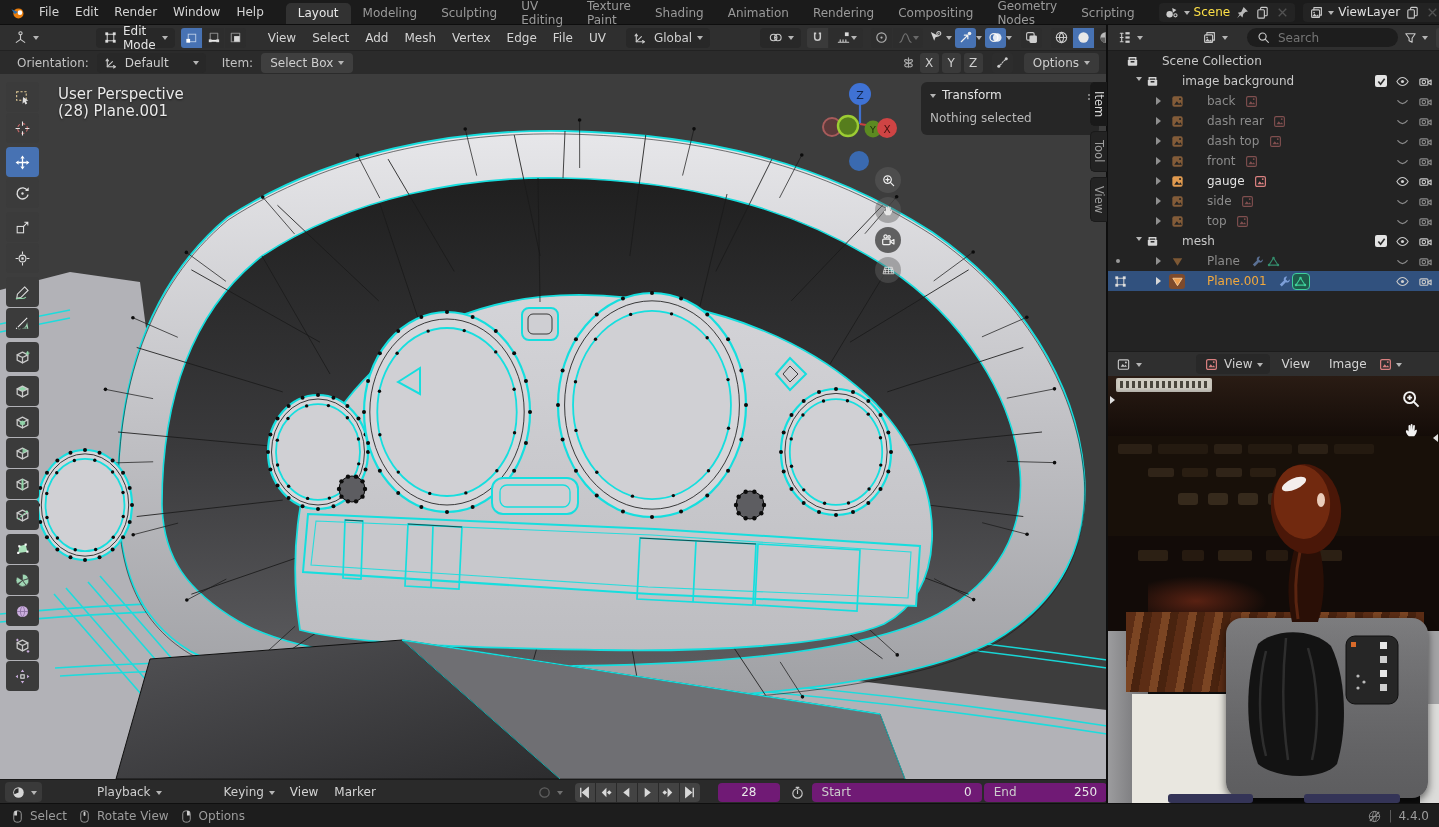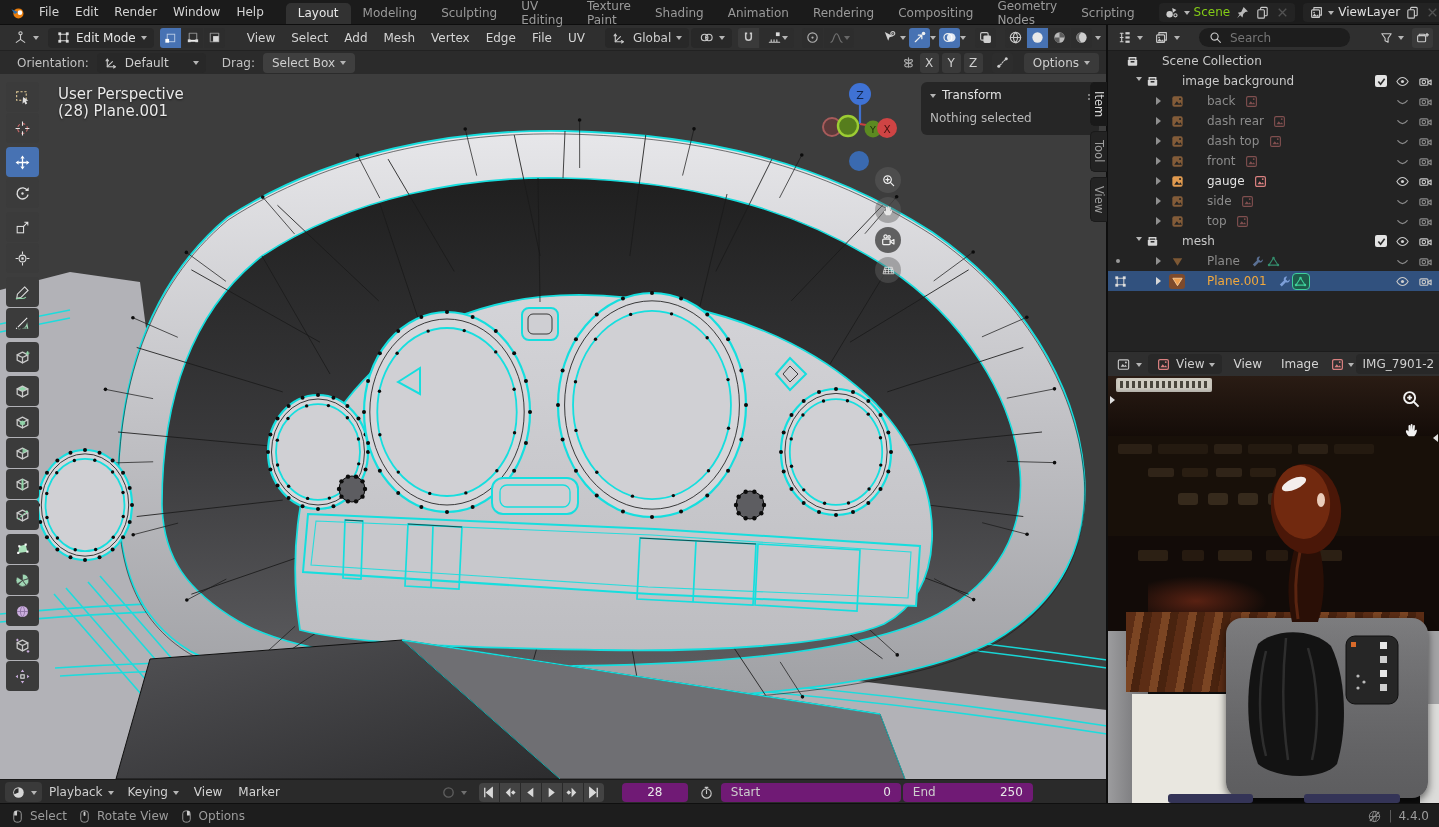--- a/index.html
+++ b/index.html
@@ -2,21 +2,21 @@
 <html><head>
 <meta charset="utf-8">
 <style>
   html,body{margin:0;padding:0;background:#000;}
   #app{position:relative;width:1439px;height:827px;background:#1c1c1c;overflow:hidden;
        font-family:"DejaVu Sans","Liberation Sans",sans-serif;font-size:12px;color:#cfcfcf;}
   .abs{position:absolute;}
   
   .row{display:flex;align-items:center;}
   .menu{padding:0 8px;color:#d4d4d4;cursor:default;}
-  .dd{display:flex;align-items:center;gap:5px;background:#282828;border-radius:4px;height:20px;padding:0 7px;}
+  .dd{display:flex;align-items:center;gap:5px;background:#282828;border-radius:4px;height:20px;padding:0 7px;margin-left:48px;}
   .btn{display:flex;align-items:center;gap:5px;background:#3f3f3f;border-radius:4px;height:20px;padding:0 9px;}
   .tgl{width:21px;height:20px;background:#2d2d2d;border-radius:3px;display:flex;align-items:center;justify-content:center;}
   .tgl.on{background:#4772b3;}
   .seg{display:flex;gap:1px;}
   .seg .tgl{border-radius:0;}
   .seg .tgl:first-child{border-radius:3px 0 0 3px;}
   .seg .tgl:last-child{border-radius:0 3px 3px 0;}
   .chev{width:0;height:0;border:3px solid transparent;border-top:4px solid #b5b5b5;margin-top:4px;}
   .chev-r{width:0;height:0;border:4px solid transparent;border-left:5px solid #909090;}
   .isvg{width:15px;height:15px;display:block;}
@@ -106,21 +106,21 @@
     </div>
     <div class="idwidget" style="margin-left:12px;width:160px">
       <span class="oic">
           <svg class="isvg" viewBox="0 0 16 16">
             <circle cx="6" cy="9.8" r="3.4" fill="#cdcdcd"></circle>
             <path d="M8.8 3.2l4.4 2.2-3.8 2.8z" fill="#cdcdcd"></path>
             <circle cx="12.2" cy="11" r="1.7" stroke="#c9c9c9" fill="none" stroke-width="1.2" stroke-linecap="round" stroke-linejoin="round"></circle>
           </svg>
         </span>
         <span class="chev"></span>
-      <span style="flex:1;color:#84cc16">Scene</span>
+      <span style="flex:1;color:#fde047">Scene</span>
       <span class="oic">
           <svg class="isvg" viewBox="0 0 16 16">
             <path d="M9.2 2.2l4.6 4.6-2.8.6-2.2 2.2-.8 3.6-2.4-2.4-3.4 3.4 2.6-4.2L3 8.2l3.6-.8z" fill="#b9b9b9"></path>
           </svg>
         </span>
       <span class="oic">
           <svg class="isvg" viewBox="0 0 16 16">
             <rect x="6" y="2.5" width="7" height="9" rx="1" stroke="#c9c9c9" fill="none" stroke-width="1.2" stroke-linecap="round" stroke-linejoin="round"></rect>
             <rect x="3" y="5" width="7" height="9" rx="1" fill="#2b2b2b" stroke="#c9c9c9" stroke-width="1.2" stroke-linecap="round" stroke-linejoin="round"></rect>
           </svg>
@@ -360,21 +360,21 @@
     <div class="dd" style="margin-left:8px;width:95px">
       <span class="oic">
           <svg class="isvg" viewBox="0 0 16 16">
             <path d="M3.5 12.5V4.5M3.5 12.5h8.5" stroke="#c9c9c9" fill="none" stroke-width="1.2" stroke-linecap="round" stroke-linejoin="round"></path>
             <path d="M3.5 4.5l-1.3 1.8M3.5 4.5l1.3 1.8M12 12.5l-1.8-1.3M12 12.5l-1.8 1.3M3.5 12.5l5.5-5.5" stroke="#c9c9c9" fill="none" stroke-width="1.2" stroke-linecap="round" stroke-linejoin="round"></path>
           </svg>
         </span>
       <span style="flex:1">Default</span>
         <span class="chev"></span>
     </div>
-    <span style="margin-left:16px;color:#c2c2c2">Drag:</span>
+    <span style="margin-left:16px;color:#c2c2c2">Item:</span>
     <div class="btn" style="margin-left:8px">
       <span>Select Box</span>
         <span class="chev"></span>
     </div>
     <div class="row" style="margin-left:auto;margin-right:8px;gap:3px">
       <span class="oic" style="opacity:.8">
           <svg class="isvg" viewBox="0 0 16 16">
             <path d="M8 3v10M7 5.5C3.5 3.5 2 7.5 7 8.5M7 9c-4.5 0-3.5 4.5 0 3.5M9 5.5c3.5-2 5 2 0 3M9 9c4.5 0 3.5 4.5 0 3.5" stroke="#c9c9c9" fill="none" stroke-width="1.2" stroke-linecap="round" stroke-linejoin="round"></path>
           </svg>
         </span>

